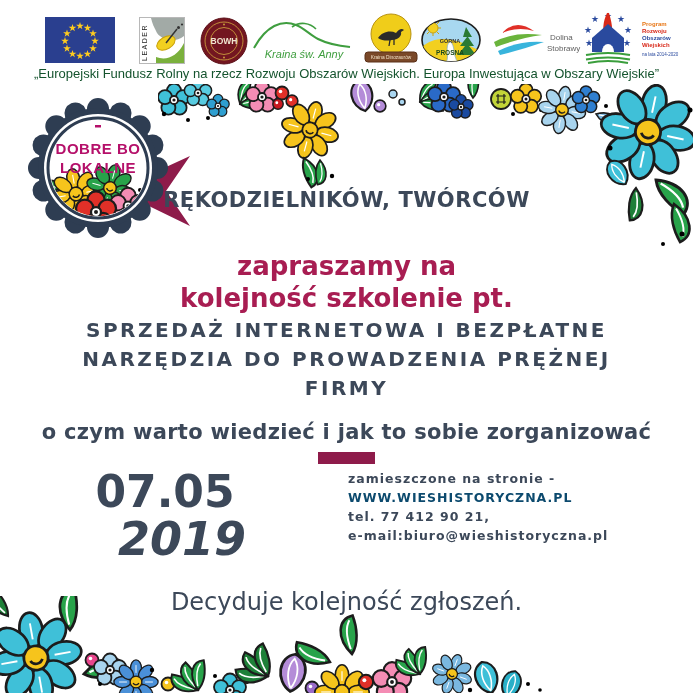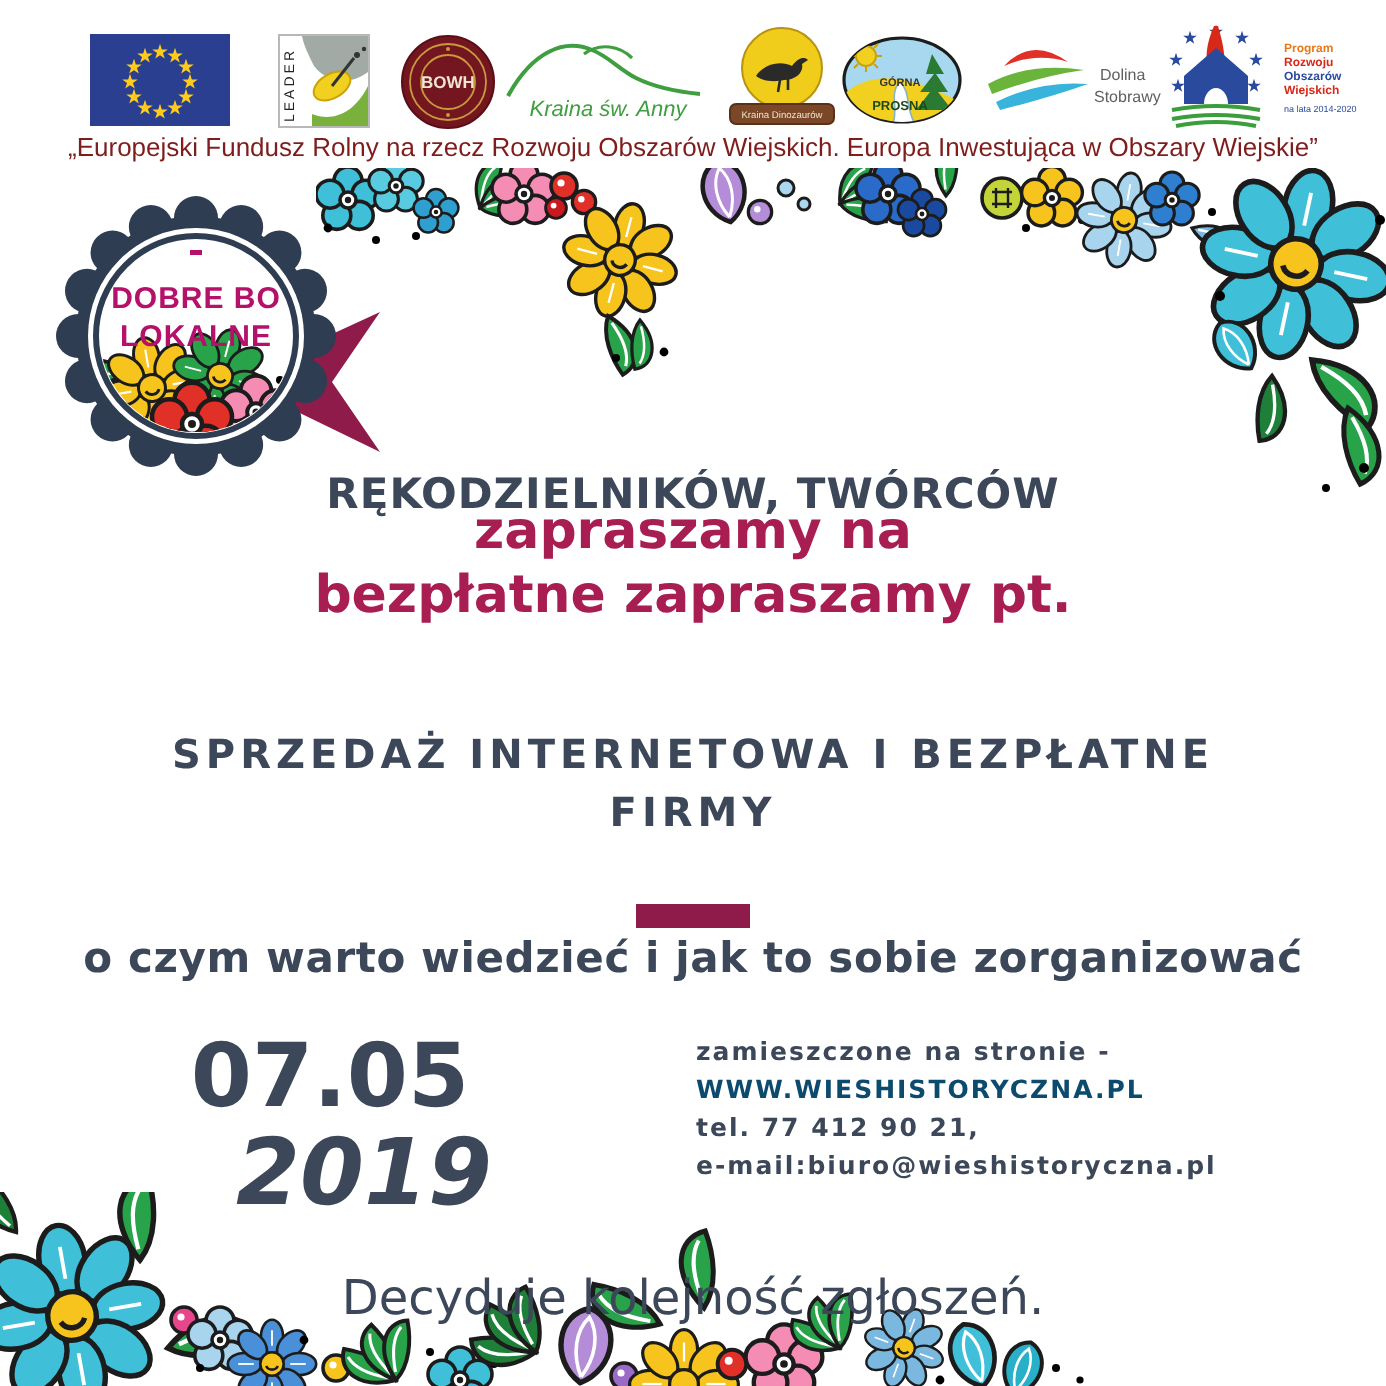--- a/index.html
+++ b/index.html
@@ -1,21 +1,21 @@
 <!DOCTYPE html>
 <html><head>
 <meta charset="utf-8">
 <style>
   html,body{margin:0;padding:0;background:#ffffff;}
   .poster{position:relative;width:693px;height:693px;background:#ffffff;overflow:hidden;
           font-family:"DejaVu Sans","Liberation Sans",sans-serif;}
   .abs{position:absolute;}
-  .caption{left:0;right:0;top:66px;text-align:center;font-size:13px;color:#7f1d1d;
+  .caption{left:0;right:0;top:66px;text-align:center;font-size:13px;color:#14532d;
            font-family:"Liberation Sans",sans-serif;z-index:4;}
-  .navy{color:#3c4859;margin-top:47px;}
+  .navy{color:#3c4859;}
   .line{white-space:nowrap;text-align:center;}
   .audience{left:0;right:0;top:184px;z-index:5;font-weight:bold;font-size:21px;
             letter-spacing:.5px;line-height:32px;}
   .invite{left:0;right:0;top:250px;z-index:5;color:#a81d52;font-weight:bold;
           font-size:26px;line-height:32px;}
   .course{left:0;right:0;top:316px;z-index:5;font-weight:bold;font-size:20px;
           letter-spacing:2.5px;line-height:29px;}
   .subtitle{left:0;right:0;top:420px;z-index:5;font-weight:600;font-size:21px;letter-spacing:.3px;}
   .divider{left:318px;top:452px;width:57px;height:12px;background:#8e1b4a;z-index:5;}
   .date-day{left:84px;top:466px;width:162px;text-align:center;font-size:44px;
@@ -283,25 +283,26 @@
     <text x="74" y="60" text-anchor="middle" font-size="15" font-weight="bold" letter-spacing="0.5" fill="#b5106a">DOBRE BO</text>
     <text x="74" y="79" text-anchor="middle" font-size="15" font-weight="bold" letter-spacing="0.5" fill="#b5106a">LOKALNE</text>
   </svg>
 
   <div class="abs audience navy">
     <div class="line">RĘKODZIELNIKÓW, TWÓRCÓW</div>
   </div>
 
   <div class="abs invite">
     <div class="line">zapraszamy na</div>
-    <div class="line">bezpłatne zapraszamy pt.</div>
+    <div class="line">kolejność szkolenie pt.</div>
   </div>
 
   <div class="abs course navy">
     <div class="line">SPRZEDAŻ INTERNETOWA I BEZPŁATNE</div>
+    <div class="line">NARZĘDZIA DO PROWADZENIA PRĘŻNEJ</div>
     <div class="line">FIRMY</div>
   </div>
 
   <div class="abs subtitle navy line">o czym warto wiedzieć i jak to sobie zorganizować</div>
 
   <div class="abs divider"></div>
 
   <div class="abs date-day navy">07.05</div>
   <div class="abs date-year navy">2019</div>
 

